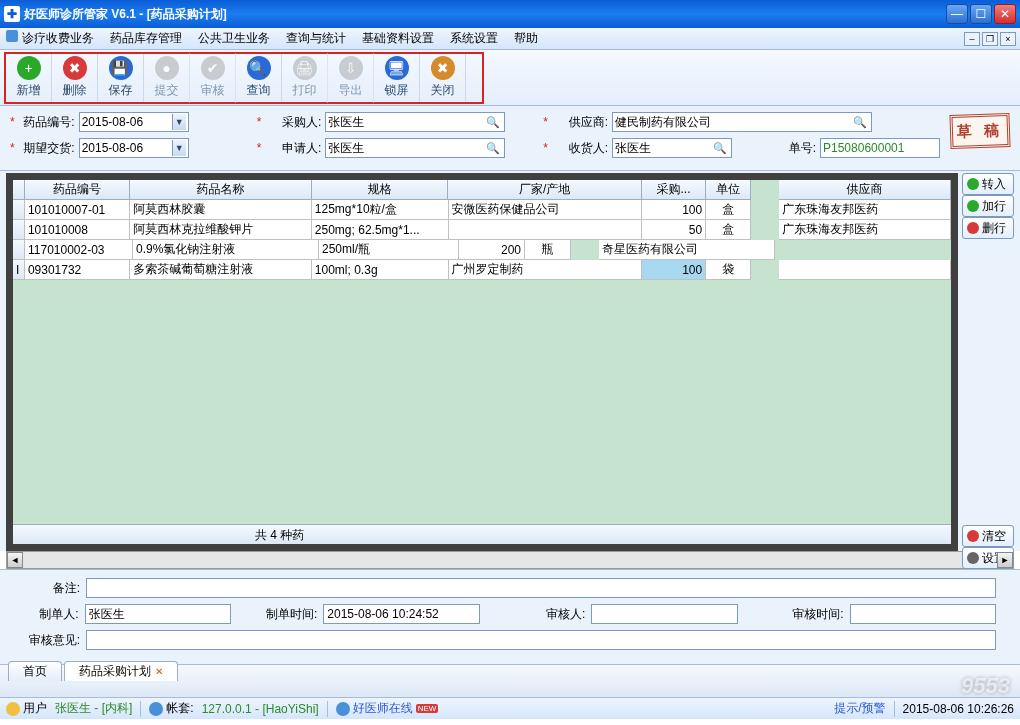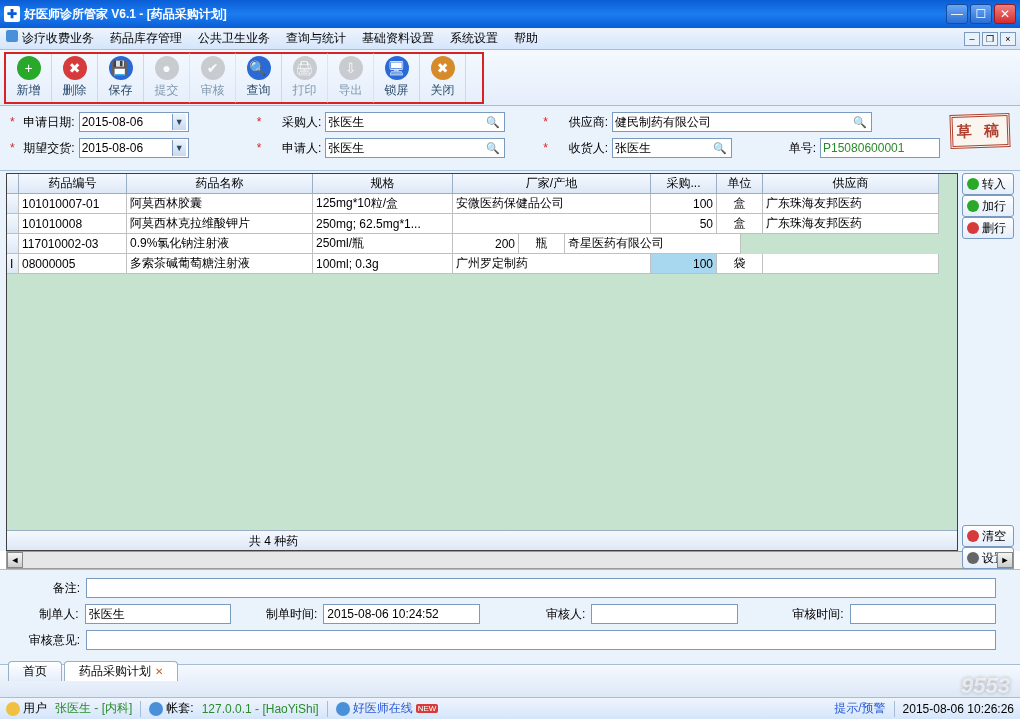--- a/index.html
+++ b/index.html
@@ -30,28 +30,28 @@
 .form-row { display: flex; align-items: center; gap: 4px; margin-bottom: 6px; }
 .form-row .ast { color: #d92222; }
 .form-row label { width: 56px; text-align: right; }
 .combo { height: 20px; border: 1px solid #7a9ac0; background: #fff; display: flex; align-items: center; padding: 0 2px; }
 .combo .arrow { margin-left: auto; width: 14px; height: 16px; background: linear-gradient(#eef4fd,#c9d9ee); border-left:1px solid #7a9ac0; display:flex; align-items:center; justify-content:center; font-size:9px; color:#2a4a6a; }
 .combo .zoom { margin-left:auto; color:#2a8a2a; font-size:11px; padding:0 2px; }
 .w110 { width: 110px; } .w180 { width: 180px; } .w260 { width: 260px; } .w120{width:120px;}
 .stamp { position:absolute; right:10px; top:8px; width:60px; height:34px; border:3px double #b04030; color:#b04030; display:flex; align-items:center; justify-content:center; font-size:15px; font-weight:bold; letter-spacing:4px; transform:rotate(-2deg); background:#faf5ee; }
 
 .grid-wrap { display:flex; height: 380px; padding:2px 6px 0 6px; background:#eaf2fc; }
-.grid { flex:1; border:1px solid #404040; background:#c5e3cf; display:flex; flex-direction:column; overflow:hidden;justify-content:space-between; }
+.grid { flex:1; border:7px solid #404040; background:#c5e3cf; display:flex; flex-direction:column; overflow:hidden;justify-content:space-between; }
 .grid-head, .grid-row { display:flex; }
 .grid-head .gc { background:linear-gradient(#f5f9ff,#dde8f6); border-right:1px solid #9aaec4; border-bottom:1px solid #9aaec4; height:20px; display:flex; align-items:center; justify-content:center; }
 .grid-row .gc { background:#fff; border-right:1px solid #c0c0c0; border-bottom:1px solid #c0c0c0; height:20px; display:flex; align-items:center; padding:0 3px; overflow:hidden; white-space:nowrap; }
 .grid-row .gc.num { justify-content:flex-end; }
 .grid-row.sel .gc.cell-qty { background:#a8d8f0; }
 .gc-rh{width:12px;background:linear-gradient(#f5f9ff,#dde8f6)!important;}
-.c0{width:108px;} .c1{width:186px;} .c2{width:140px;} .c3{width:198px;} .c4{width:66px;} .c5{width:46px;} .c6{width:176px;}
+.c0{width:108px;} .c1{width:186px;} .c2{width:140px;} .c3{width:198px;} .c4{width:66px;} .c5{width:46px;} .c6{width:176px;margin-left:28px;}
 .grid-body{flex:1;overflow:hidden;}
 .grid-footer{height:20px;background:linear-gradient(#f5f9ff,#dde8f6);border-top:1px solid #9aaec4;display:flex;}
 .grid-footer .sum{margin-left:120px; padding:2px;}
 .hscroll{height:18px;background:#e6e6e6;border:1px solid #9a9a9a;margin:0 6px;display:flex;align-items:center;}
 .hscroll .btn{width:16px;height:16px;background:linear-gradient(#f5f5f5,#ccc);border:1px solid #888;display:flex;align-items:center;justify-content:center;font-size:9px;}
 .hscroll .track{flex:1;}
 
 .side-btns{width:56px;display:flex;flex-direction:column;gap:3px;padding-left:4px;}
 .sidebtn, .sidebtn2{height:22px;border:1px solid #7a9ac0;background:linear-gradient(#fff,#e4eefb);border-radius:3px;display:flex;align-items:center;gap:3px;padding:0 4px;cursor:pointer;}
 .sidebtn .dot{width:12px;height:12px;border-radius:50%;}
@@ -144,21 +144,21 @@
         <div class="ico" style="background:#d68a2a">✖</div>
         <div class="lbl">关闭</div>
       </div>
     </div>
 </div>
 
 <div class="form-area">
   <div class="stamp">草 稿</div>
   <div class="form-row">
     <span class="ast">*</span>
-      <label>申请日期:</label>
+      <label>药品编号:</label>
     <div class="combo w110">
         <span>2015-08-06</span>
         <div class="arrow">▼</div>
       </div>
     <div style="width:60px"></div>
     <span class="ast">*</span>
       <label>采购人:</label>
     <div class="combo w180">
         <span>张医生</span>
         <span class="zoom">🔍</span>
@@ -237,21 +237,21 @@
           <div class="gc gc-rh"></div>
           <div class="gc c0">117010002-03</div>
           <div class="gc c1">0.9%氯化钠注射液</div>
           <div class="gc c2">250ml/瓶</div>
           <div class="gc c4 num cell-qty">200</div>
           <div class="gc c5" style="justify-content:center">瓶</div>
           <div class="gc c6">奇星医药有限公司</div>
         </div>
         <div class="grid-row sel">
           <div class="gc gc-rh">I</div>
-          <div class="gc c0">08000005</div>
+          <div class="gc c0">09301732</div>
           <div class="gc c1">多索茶碱葡萄糖注射液</div>
           <div class="gc c2">100ml; 0.3g</div>
           <div class="gc c3">广州罗定制药</div>
           <div class="gc c4 num cell-qty">100</div>
           <div class="gc c5" style="justify-content:center">袋</div>
           <div class="gc c6"></div>
         </div>
       </div>
     <div class="grid-footer">
       <div class="gc gc-rh"></div>

